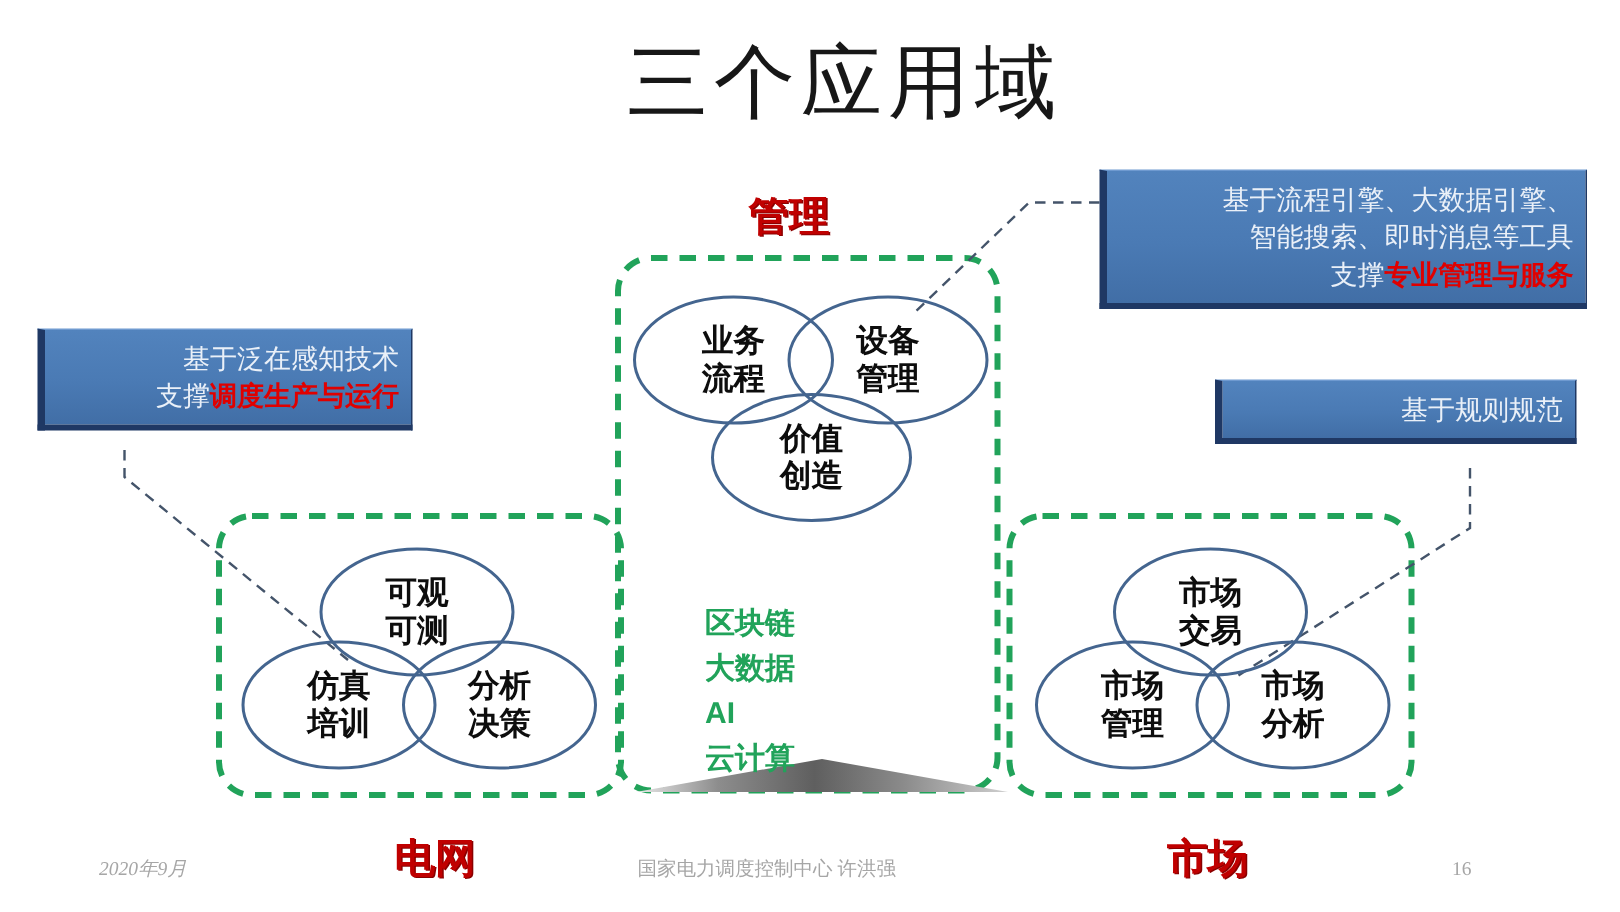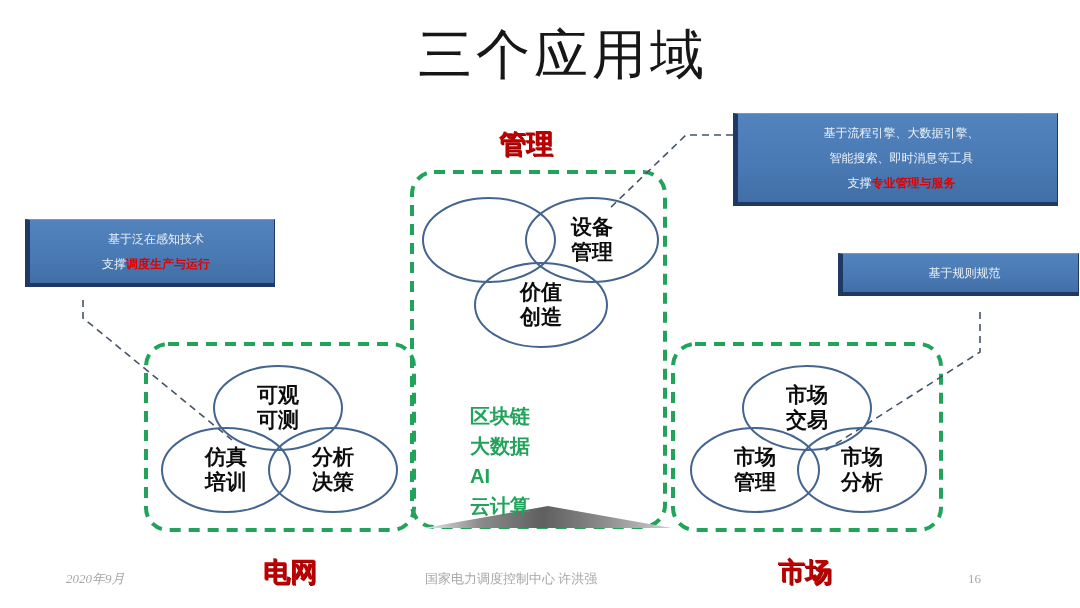--- a/index.html
+++ b/index.html
@@ -30,33 +30,33 @@
   
   .callout{
     position:absolute;
     background:linear-gradient(180deg,#5283bd 0%,#4a7ab4 55%,#416ea6 100%);
     border-left:5px solid #1f3864;
     border-bottom:4px solid #1f3864;
     border-top:1px solid #6f9ad0;
     border-right:1px solid #1f3864;
     box-sizing:border-box;
     color:#eaf0f8;
-    text-align:center;
-    font-size:12px;
+    text-align:right;
+    font-size:18px;
     line-height:25px;
     padding:7px 8px 6px 16px;
     white-space:nowrap;
     font-family:"Liberation Serif","DejaVu Serif",serif;
   }
   .callout .hl{color:#e00000;font-weight:bold;font-family:"Liberation Sans","DejaVu Sans",sans-serif;}
   .callout .ln{display:block;}
 
   #callout-top-right{left:733px;top:113px;width:325px;}
   #callout-left{left:25px;top:219px;width:250px;}
-  #callout-right{left:810px;top:253px;width:241px;margin-left:28px;}
+  #callout-right{left:810px;top:253px;width:241px;}
 
   
   .domain-label{
     position:absolute;text-align:center;
     color:#c00000;font-weight:bold;
     font-size:27px;line-height:32px;
     text-shadow:1px 1px 0 #8a0000;
     white-space:nowrap;
     font-family:"Liberation Sans","DejaVu Sans",sans-serif;
   }
@@ -146,20 +146,24 @@
   </div>
 
   <div class="callout" id="callout-right">
     <span class="ln">基于规则规范</span>
   </div>
 
   <div class="domain-label" id="label-manage">管理</div>
   <div class="domain-label" id="label-grid">电网</div>
   <div class="domain-label" id="label-market">市场</div>
 
+  <div class="etext" style="left:444px;top:215px;width:90px;">
+    <span>业务</span>
+    <span>流程</span>
+  </div>
   <div class="etext" style="left:547px;top:215px;width:90px;">
     <span>设备</span>
     <span>管理</span>
   </div>
   <div class="etext" style="left:496px;top:280px;width:90px;">
     <span>价值</span>
     <span>创造</span>
   </div>
 
   <div class="etext" style="left:233px;top:383px;width:90px;">

